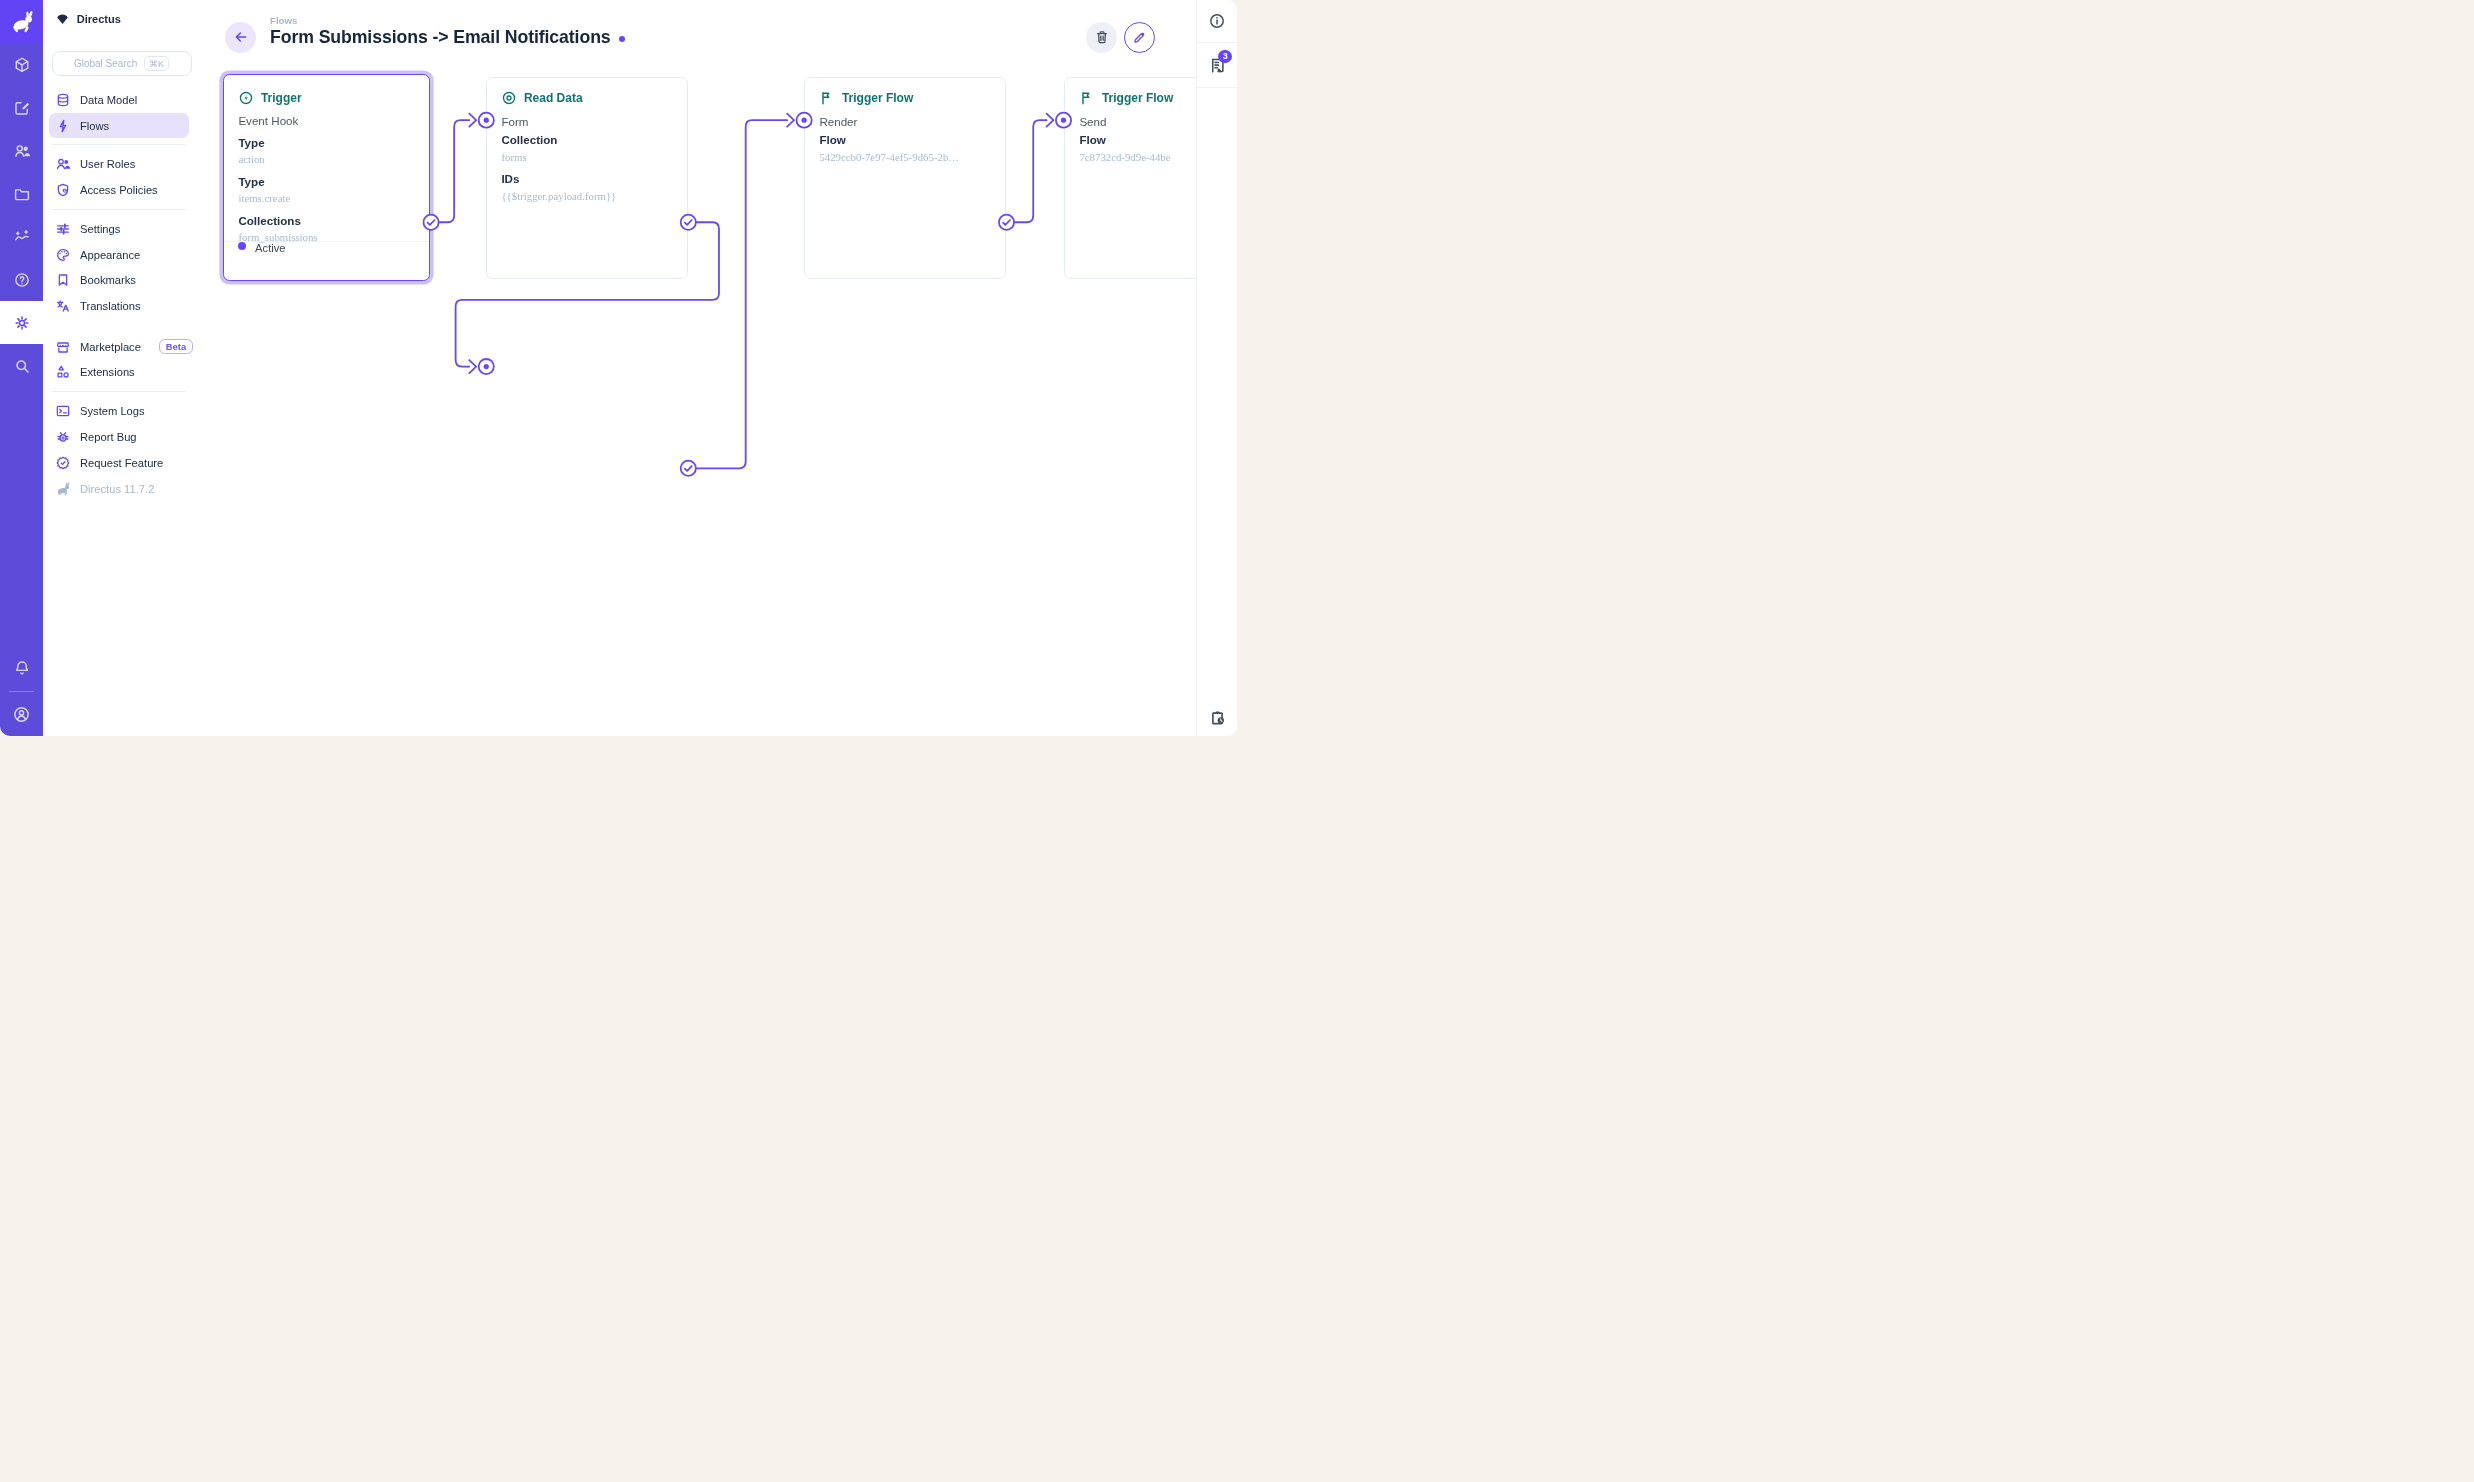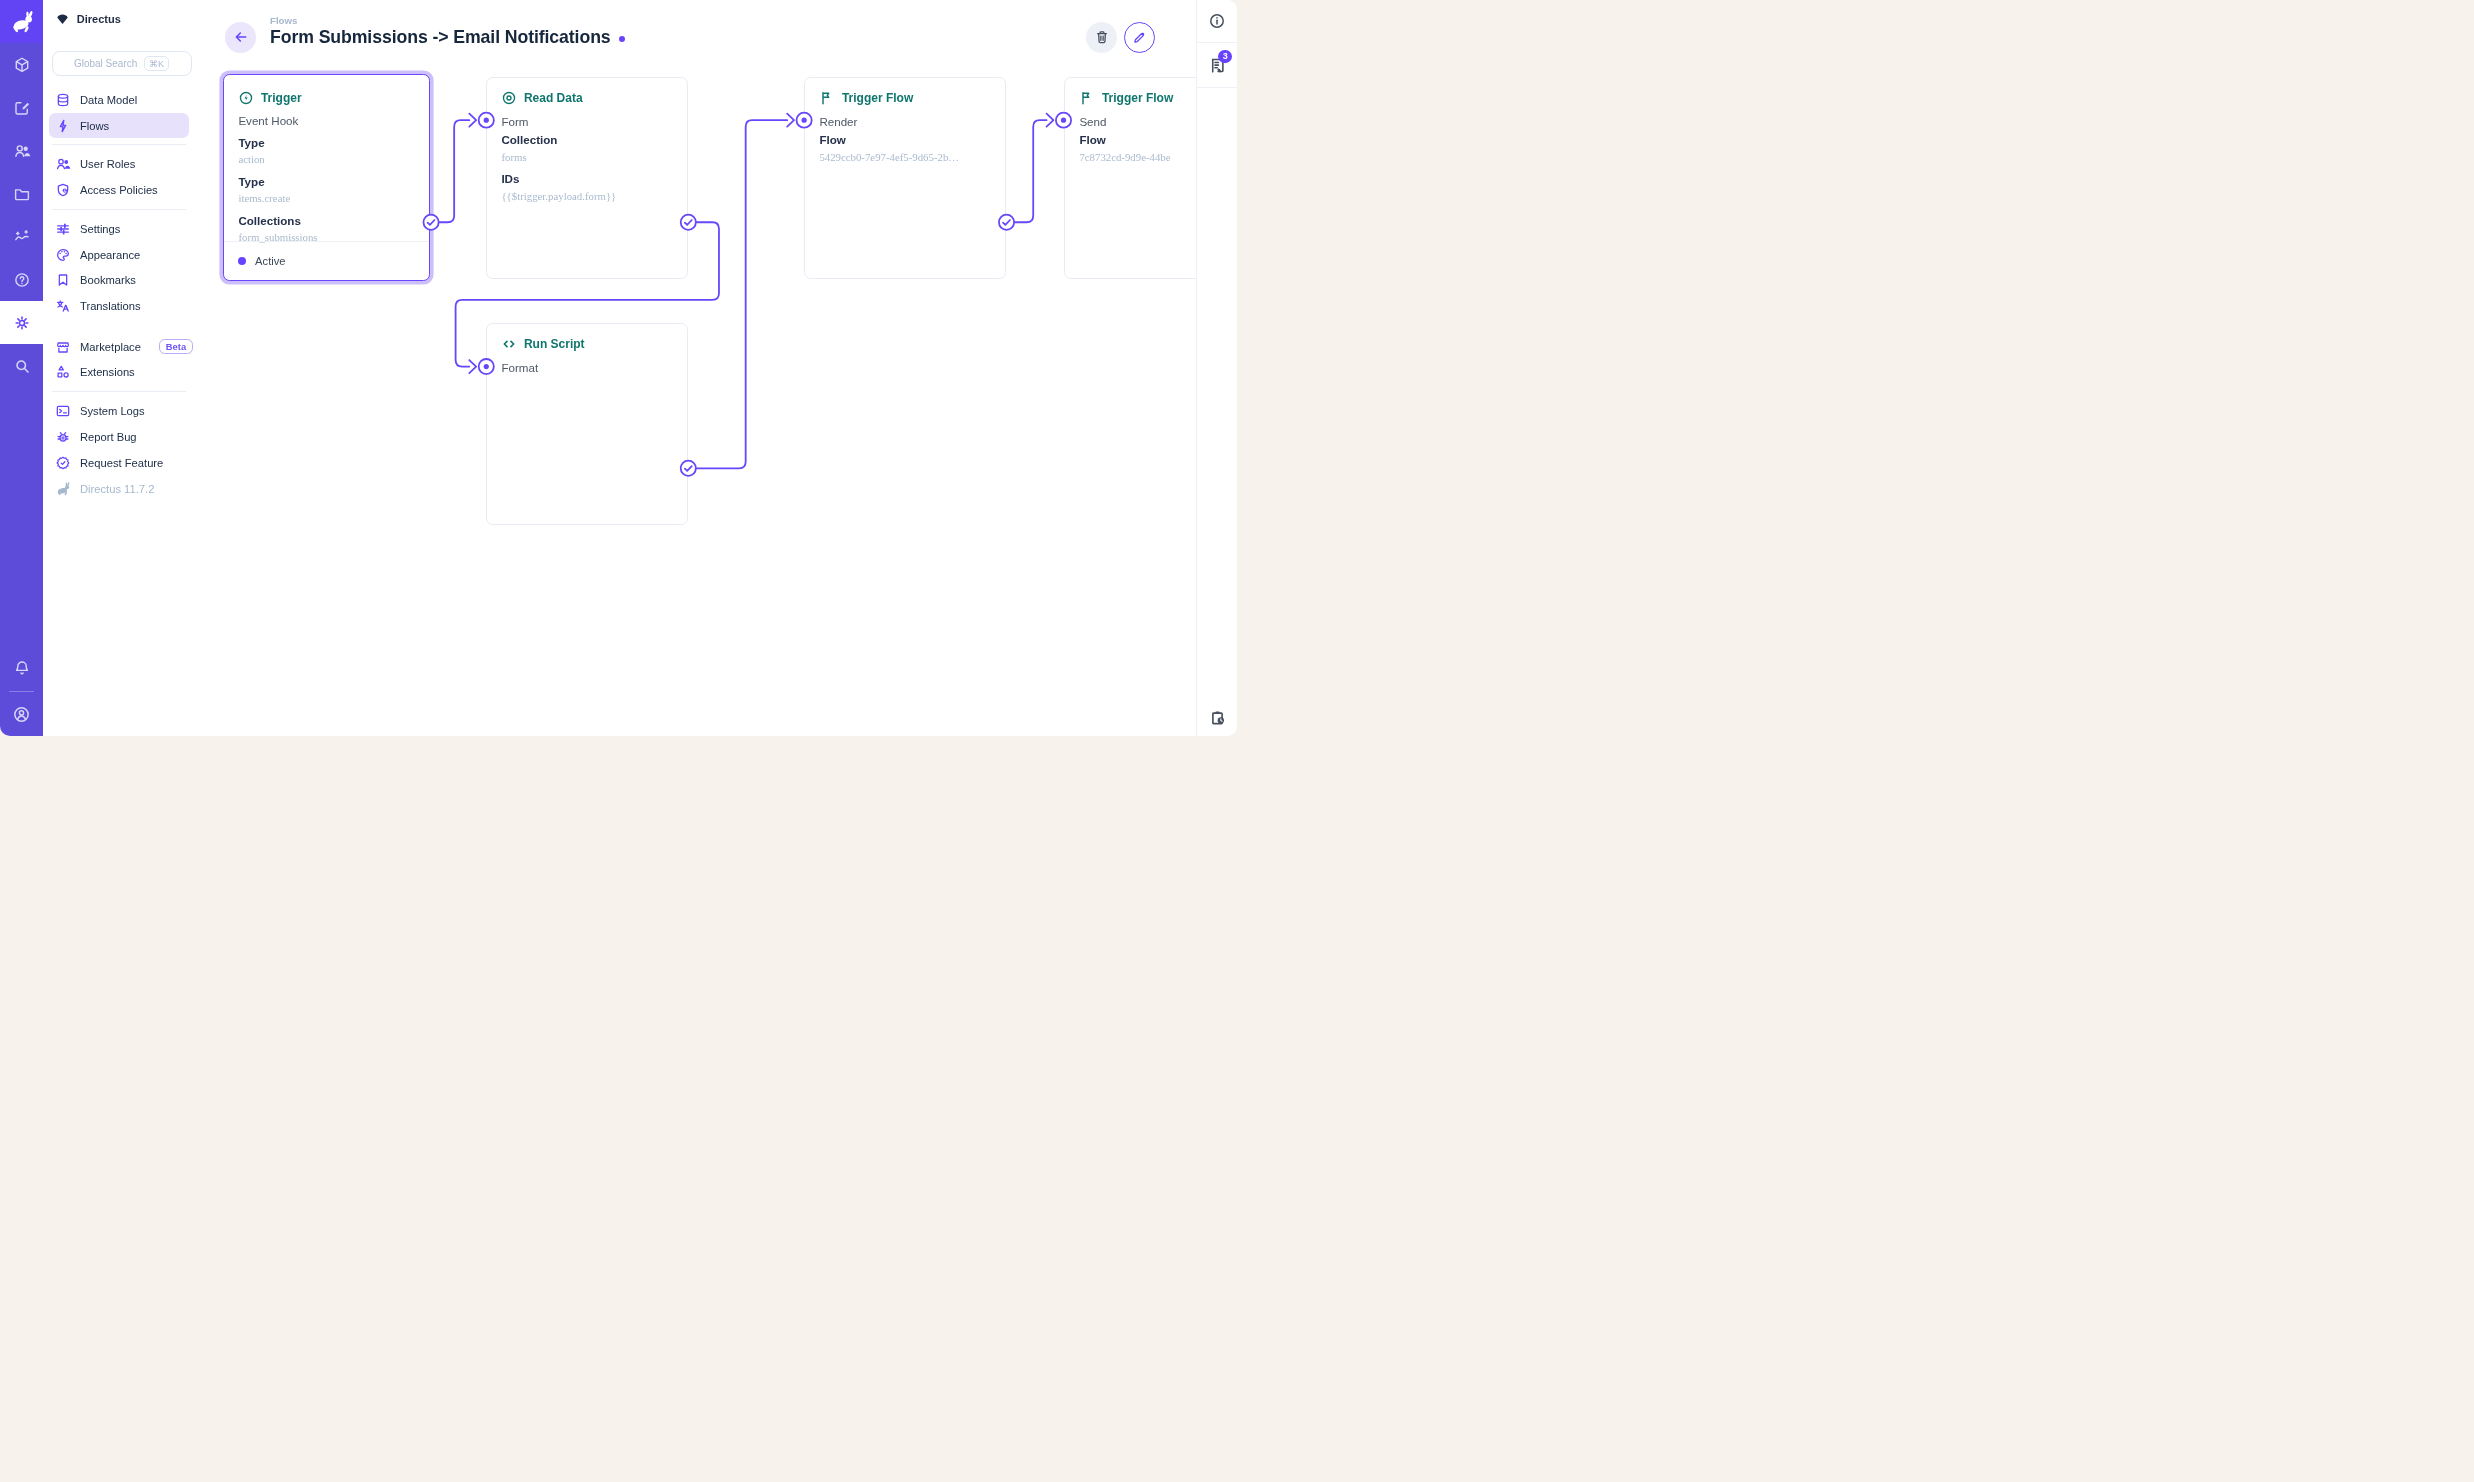--- a/index.html
+++ b/index.html
@@ -50,21 +50,21 @@
   .node{position:absolute;background:#fff;border:1.1px solid #e7ecf3;border-radius:6.5px;
     box-sizing:border-box;width:202px;height:202px;padding:11.6px 14.4px;z-index:2;}
   .node.selected{width:207px;height:207px;border:1.8px solid #6a48fa;box-shadow:0 0 0 3.6px #cdc0fa;padding:14.4px 14.4px;}
   .node-head{display:flex;align-items:center;gap:6.5px;color:#0f766e;font-size:12px;font-weight:700;height:17.3px;}
   .node-name{margin-top:5.8px;height:17.3px;line-height:17.3px;font-size:11.6px;color:#4e5867;}
   .field{margin-top:4.3px;}
   .f-label{height:17.3px;line-height:17.3px;font-size:11.6px;font-weight:700;color:#25314b;}
   .f-value{height:17.3px;line-height:17.3px;font-size:10.8px;color:#a9bace;
     font-family:Liberation Serif, serif;white-space:nowrap;overflow:hidden;}
   .node-footer{position:absolute;left:0;right:0;bottom:0;height:38px;border-top:1.1px solid #eef2f7;
-    display:flex;align-items:center;gap:8.7px;padding:0 14.4px;}
+    display:flex;align-items:flex-start;gap:8.7px;padding:0 14.4px;}
   .status-dot{width:8px;height:8px;border-radius:50%;background:#6644ff;}
   .status-label{font-size:11.2px;color:#3c4656;font-weight:500;}
   
   .right-rail{position:absolute;right:0;top:0;bottom:0;width:40px;background:#fff;
     border-left:1.1px solid #eef2f7;z-index:6;}
   .rr-section{height:42px;border-bottom:1.1px solid #eef2f7;display:flex;align-items:center;justify-content:center;color:#46505f;}
   .rr-section.second{height:44px;position:relative;}
   .rr-badge{position:absolute;top:6.5px;right:5px;width:13.7px;height:13.7px;border-radius:50%;background:#6644ff;
     color:#fff;font-size:9px;font-weight:700;display:flex;align-items:center;justify-content:center;}
   .rr-bottom{position:absolute;left:0;right:0;bottom:8.7px;display:flex;justify-content:center;color:#46505f;}
@@ -407,31 +407,20 @@
         <div class="field" style="margin-top:1.4px;">
             <div class="f-label">Collection</div>
           <div class="f-value">forms</div>
           </div>
         <div class="field">
             <div class="f-label">IDs</div>
           <div class="f-value">{{$trigger.payload.form}}</div>
           </div>
       </div>
 
-      <div class="node" style="left:293px;top:323px;">
-        <div class="node-head">
-          <span>
-            <svg width="16" height="16" viewBox="0 0 24 24" fill="none" stroke="currentColor" stroke-width="2.4" stroke-linecap="round" stroke-linejoin="round">
-              <path d="M9 8l-4 4 4 4M15 8l4 4-4 4"></path>
-            </svg>
-            </span>
-          <span>Run Script</span>
-        </div>
-        <div class="node-name">Format</div>
-      </div>
 
       <div class="node" style="left:611px;top:77px;">
         <div class="node-head">
           <span>
             <svg width="16" height="16" viewBox="0 0 24 24" fill="none" stroke="currentColor" stroke-width="2.2" stroke-linejoin="round" stroke-linecap="round">
               <path d="M6 20.5V4M6 5h8.5l-2 3 2 3H6"></path>
             </svg>
             </span>
           <span>Trigger Flow</span>
         </div>

